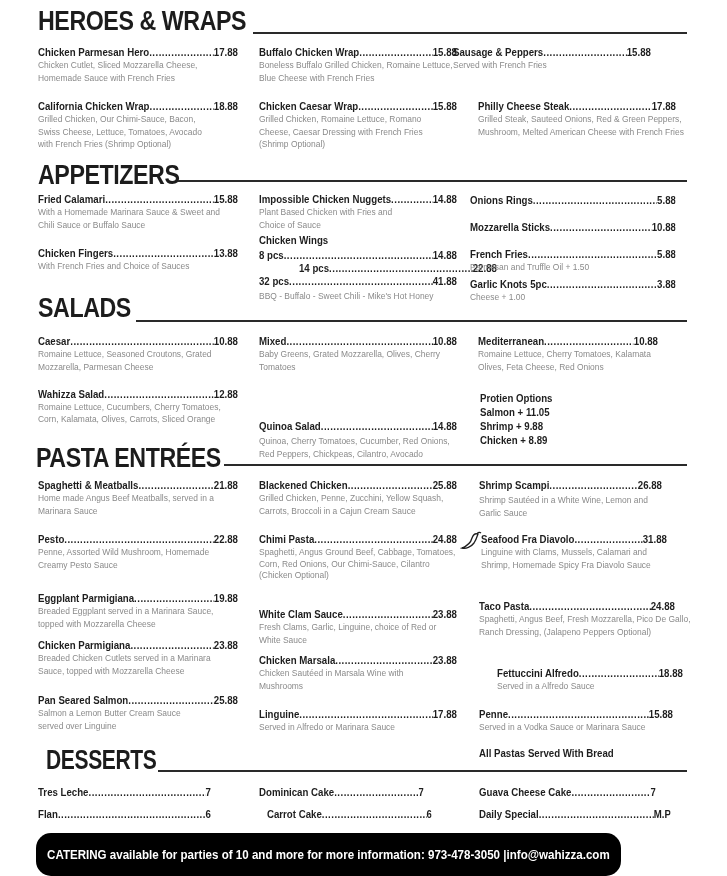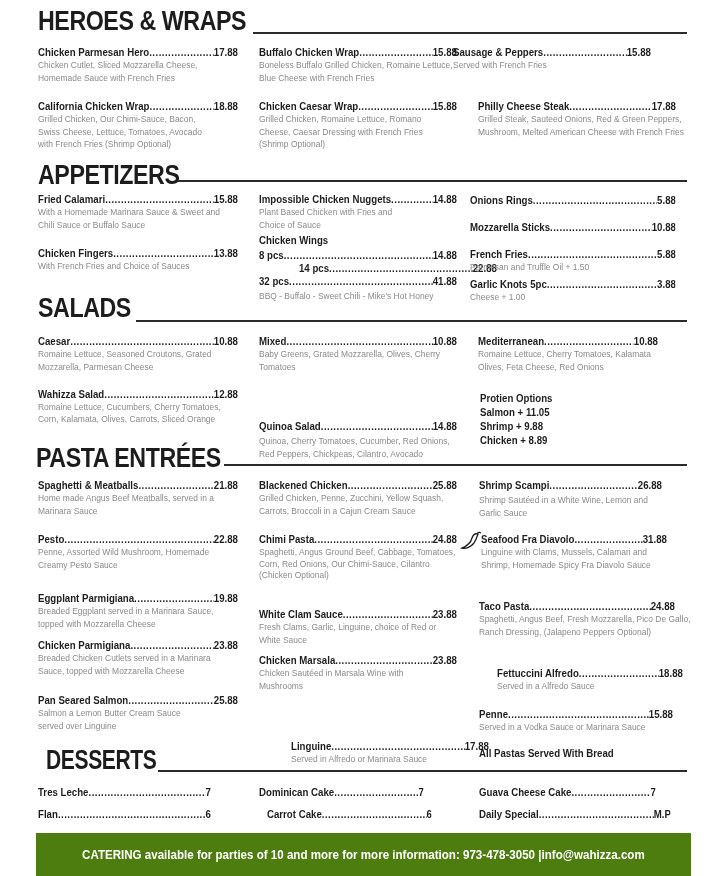--- a/index.html
+++ b/index.html
@@ -16,22 +16,22 @@
   .item .name { flex:0 0 auto; }
   .item .dots { flex:1 1 auto; overflow:hidden; letter-spacing:0.5px; }
   .item .dots::before { content:"................................................................................................................................"; }
   .item .price { flex:0 0 auto; }
   .item .desc { font-size:9.4px; color:#8a8a8a; line-height:12.5px; margin-top:0px;
                 transform:scaleX(0.9); transform-origin:left top; width:111%; }
   .plain { position:absolute; font-weight:bold; font-size:10.4px; color:#1e1e1e; line-height:14.5px;
            transform:scaleX(0.93); transform-origin:left top; white-space:nowrap; }
   .subtle { position:absolute; font-size:9.4px; color:#8a8a8a; line-height:12.5px;
             transform:scaleX(0.9); transform-origin:left top; white-space:nowrap; }
-  .footer { position:absolute; left:36px; top:833px; width:655px; height:43px; background:#4d7c0f;
-            display:flex; align-items:center; justify-content:center; }
+  .footer { position:absolute; left:36px; top:833px; width:585px; height:43px; background:#000000;
+            display:flex; align-items:center; justify-content:center;border-radius:15px; }
   .footer span { color:#ffffff; font-weight:bold; font-size:13.3px; white-space:nowrap;
                  transform:scaleX(0.87); display:inline-block; }
   .pepper { position:absolute; left:460px; top:531px; width:22px; height:20px; }
 </style>
 </head>
 <body>
 
 <div class="sec-head" style="left:38px; top:6px;">HEROES &amp; WRAPS</div>
 <div class="rule" style="left:253px; top:32px; width:434px;"></div>
 
@@ -324,21 +324,21 @@
 </div>
 
 <div class="item" style="left:38px; top:694px; width:200px;">
   <div class="name-row">
       <span class="name">Pan Seared Salmon</span>
       <span class="dots"></span>
       <span class="price">25.88</span>
     </div>
   <div class="desc" style="width:85%;">Salmon a Lemon Butter Cream Sauce served over Linguine</div>
 </div>
-<div class="item" style="left:259px; top:740px; width:198px;margin-left:32px;">
+<div class="item" style="left:259px; top:708px; width:198px;">
   <div class="name-row">
       <span class="name">Linguine</span>
       <span class="dots"></span>
       <span class="price">17.88</span>
     </div>
   <div class="desc">Served in Alfredo or Marinara Sauce</div>
 </div>
 <div class="item" style="left:479px; top:708px; width:194px;">
   <div class="name-row">
       <span class="name">Penne</span>

